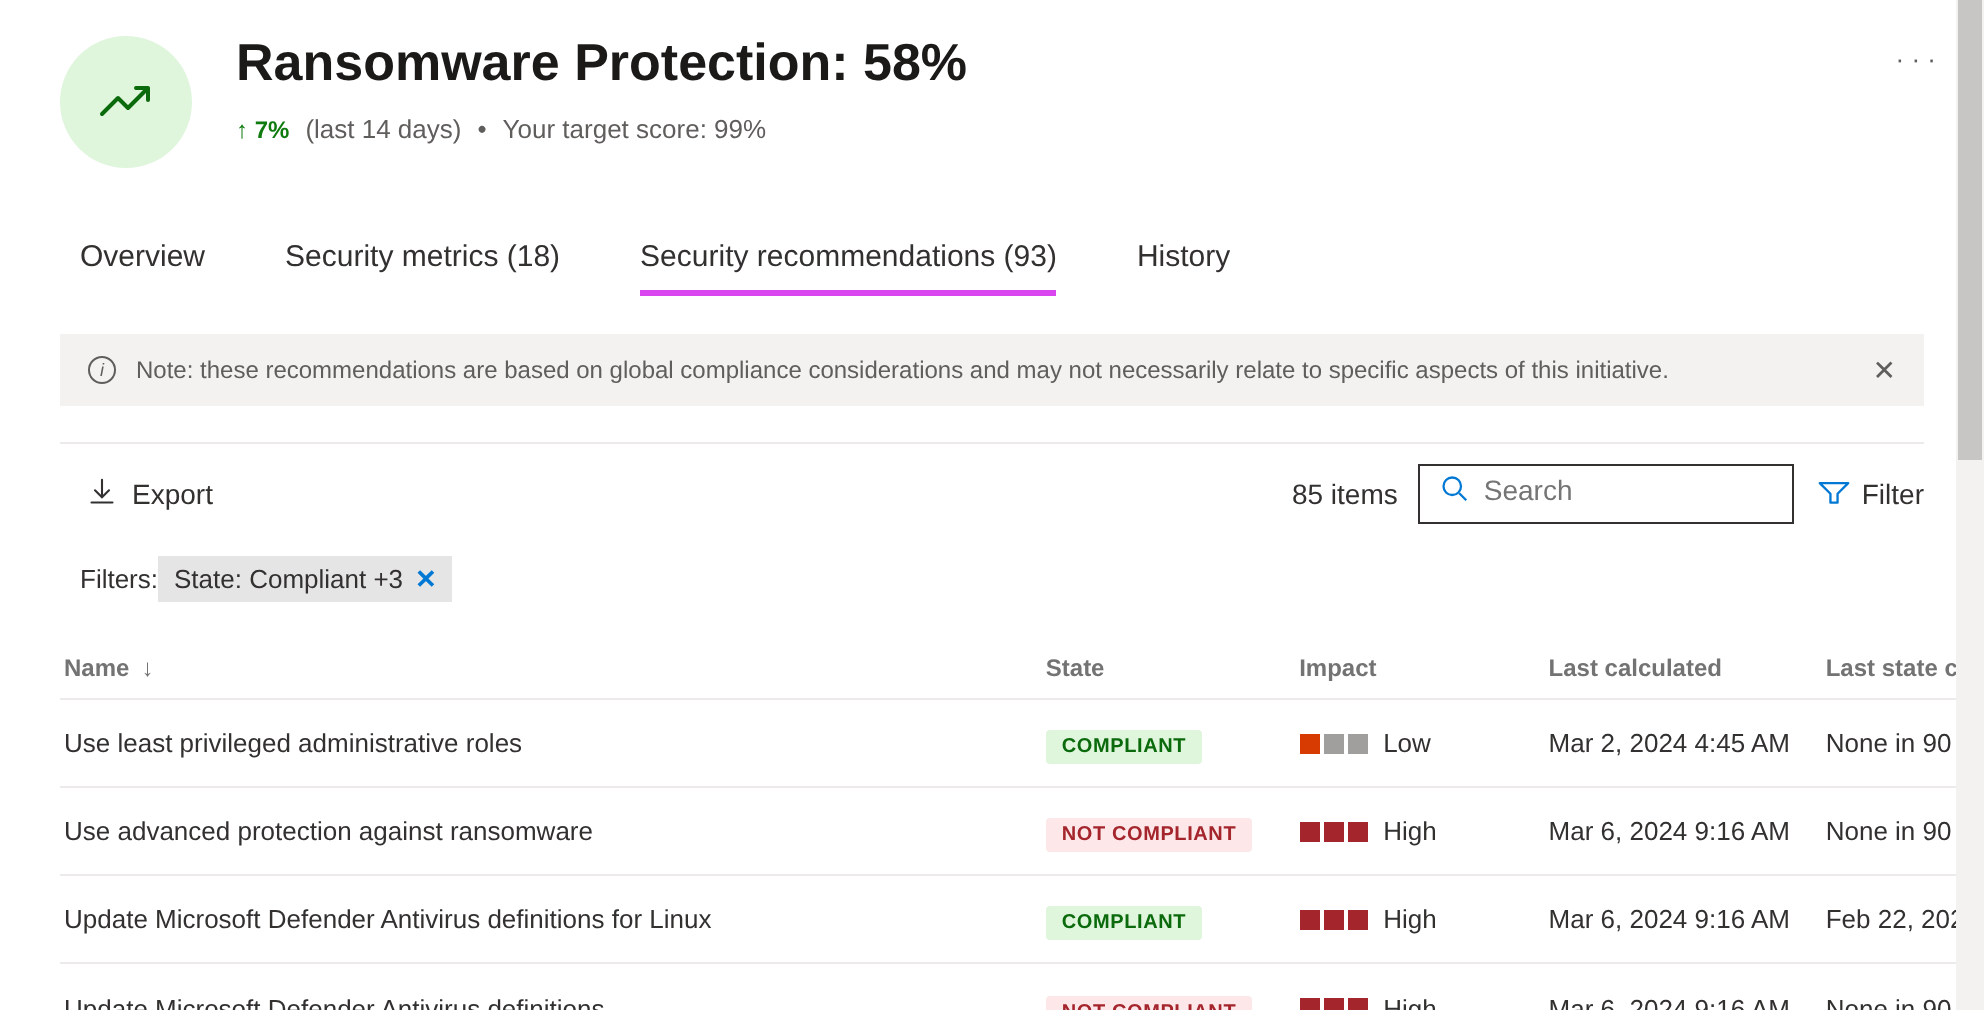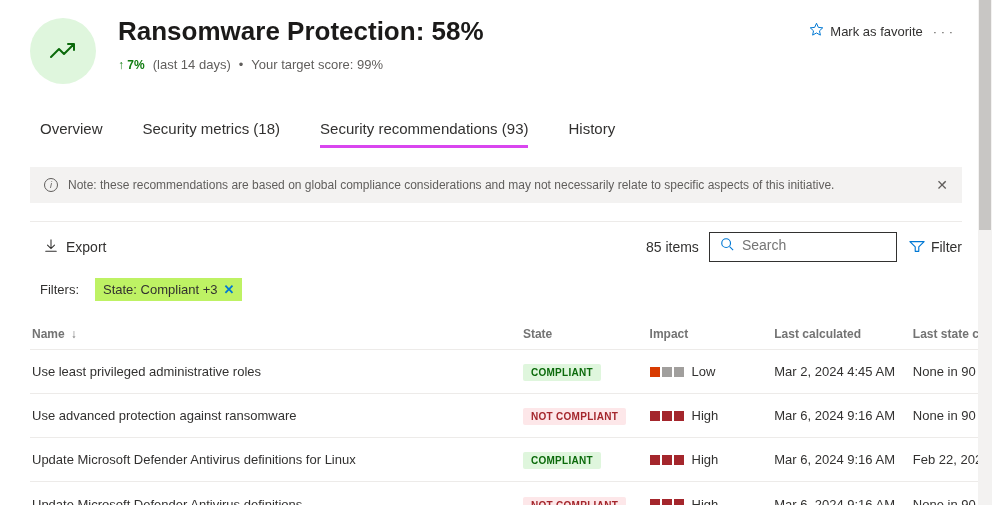--- a/index.html
+++ b/index.html
@@ -1,18 +1,18 @@
 <!DOCTYPE html>
 <html><head>
   <meta charset="utf-8">
   <style>
     *{box-sizing:border-box;margin:0;padding:0;font-family:"Segoe UI",Arial,sans-serif}
     body{background:#fff;color:#323130;width:992px;height:505px;overflow:hidden}
     .root{width:992px;height:505px;position:relative;padding:8px 0 0 0}
-    .hdr{display:flex;align-items:flex-start;padding:8px 15px 0 30px}
+    .hdr{display:flex;align-items:flex-start;padding:8px 0 0 30px}
     .badge{width:66px;height:66px;border-radius:50%;background:#dff6dd;display:flex;align-items:center;justify-content:center;flex-shrink:0;margin-right:22px;margin-top:2px}
     .ttl-col{flex:1}
     .ttl{font-size:26px;font-weight:700;color:#1b1a19;line-height:1.2}
     .meta{display:flex;align-items:center;margin-top:10px;font-size:13px;color:#605e5c;gap:8px}
     .trend{color:#107c10;font-weight:600;display:inline-flex;align-items:center;font-size:12px}
     .dot{color:#605e5c}
     .acts{display:flex;align-items:center;gap:10px;margin-right:24px;margin-top:6px}
     .fav{display:flex;align-items:center;gap:6px;font-size:13px;color:#323130;cursor:pointer}
     .more{cursor:pointer;color:#605e5c;font-size:13px}
     .tabs{display:flex;gap:40px;padding:36px 12px 0 40px;border-bottom:1px solid transparent}
@@ -22,23 +22,23 @@
     .banner .x{margin-left:auto;cursor:pointer;color:#605e5c;font-size:14px}
     .info-ic{width:14px;height:14px;border:1px solid #605e5c;border-radius:50%;display:flex;align-items:center;justify-content:center;font-size:9px;font-style:italic;color:#605e5c}
     .divider{height:1px;background:#edebe9;margin:18px 30px 0 30px}
     .toolbar{display:flex;align-items:center;padding:10px 30px 12px 44px}
     .exp{display:flex;align-items:center;gap:8px;cursor:pointer;font-size:14px;color:#323130}
     .spacer{flex:1}
     .items-lbl{font-size:14px;color:#323130;margin-right:10px}
     .search{border:1px solid #323130;display:flex;align-items:flex-start;padding:4px 10px;gap:8px;width:188px;height:30px}
     .search input{border:none;outline:none;font-size:14px;width:100%}
     .filter{display:flex;align-items:center;gap:6px;cursor:pointer;font-size:14px;color:#323130;margin-left:12px}
-    .filterrow{display:flex;align-items:center;gap:16px;padding:4px 30px 12px 40px;font-size:13px}
+    .filterrow{display:flex;align-items:center;gap:0;padding:4px 30px 12px 40px;font-size:13px}
     .filterrow .lbl{color:#323130}
-    .chip{background:#bef264;padding:4px 8px;display:flex;align-items:center;gap:6px;font-size:13px}
+    .chip{background:#e5e5e5;padding:4px 8px;display:flex;align-items:center;gap:6px;font-size:13px}
     .chip .cx{color:#0078d4;cursor:pointer;font-weight:bold}
     .tbl{width:962px;margin-left:30px;margin-top:6px;overflow:hidden}
     .thr{display:flex;font-size:12px;color:#737373;font-weight:600;padding:8px 0;border-bottom:1px solid #edebe9}
     .tr{display:flex;align-items:center;font-size:13px;height:44px}
     .tr:not(:last-child){border-bottom:1px solid #edebe9}
     .c-name{width:498px;padding-left:2px}
     .thr .c-name{display:flex;align-items:center;gap:6px}
     .c-state{width:128px}
     .c-impact{width:126px;display:flex;align-items:center;gap:8px}
     .c-calc{width:140px}
@@ -66,28 +66,20 @@
     <div class="meta">
       <span class="trend">
         <span>↑</span>&nbsp;<span>7%</span>
       </span>
       <span>(last 14 days)</span>
       <span class="dot">•</span>
       <span>Your target score: 99%</span>
     </div>
   </div>
   <div class="acts">
-    <div class="fav">
-      <span>
-        <svg width="15" height="15" viewBox="0 0 24 24">
-              <path d="M12 2 L14.9 8.6 L22 9.3 L16.8 14.1 L18.2 21 L12 17.5 L5.8 21 L7.2 14.1 L2 9.3 L9.1 8.6 Z" fill="none" stroke="#0078d4" stroke-width="1.6"></path>
-            </svg>
-      </span>
-      <span>Mark as favorite</span>
-    </div>
     <span class="more">· · ·</span>
   </div>
 </div>
 
 <div class="tabs">
   <div class="tab">Overview</div>
   <div class="tab">Security metrics (18)</div>
   <div class="tab active">Security recommendations (93)</div>
   <div class="tab">History</div>
 </div>

